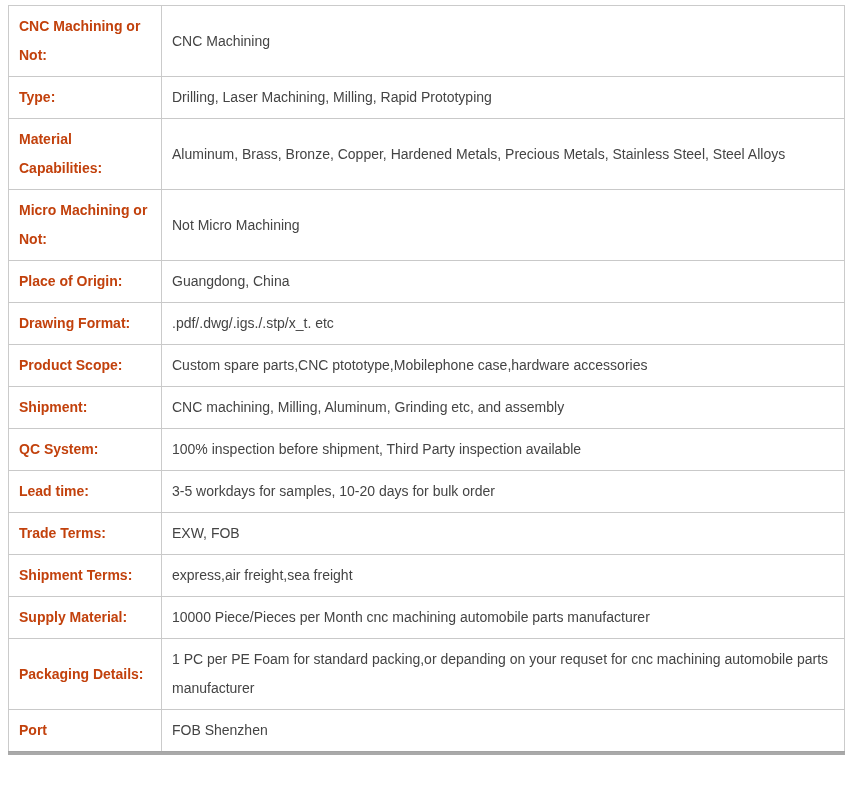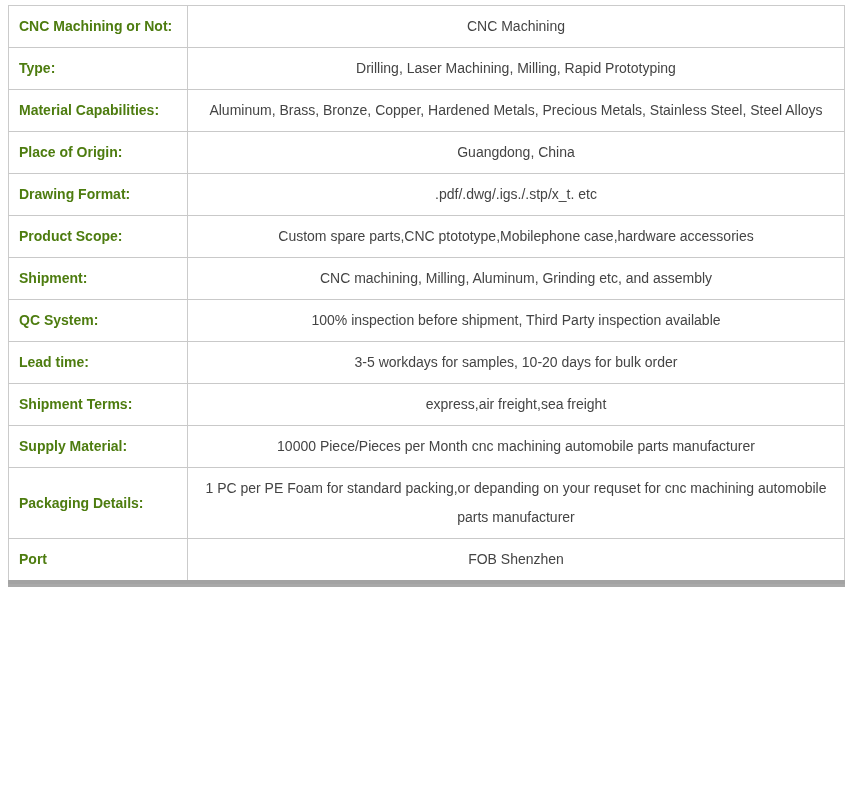--- a/index.html
+++ b/index.html
@@ -20,49 +20,52 @@
   table.spec-table td {
     border: 1px solid #cbcbcb;
     border-bottom-color: #c9c9c9;
     vertical-align: middle;
     padding: 6px 10px;
     font-size: 14px;
     line-height: 29px;
     word-wrap: break-word;
   }
   td.label-cell {
-    width: 179px;
+    width: 153px;
     font-weight: bold;
-    color: #4d7c0f;
+    color: #c2410c;
     margin-left: 20px;
   }
   td.value-cell {
     color: #444444;
-    text-align: center;
   }
   
-  table.spec-table tr:last-child td { border-bottom: 4px solid #a3a3a3; }
+  table.spec-table tr:last-child td { border-bottom: 1px solid #a3a3a3; }
 </style>
 </head>
 <body>
 
 <div class="spec-table-wrap">
   <table class="spec-table">
     <tbody>
       <tr>
         <td class="label-cell">CNC Machining or Not:</td>
         <td class="value-cell">CNC Machining</td>
       </tr>
       <tr>
         <td class="label-cell">Type:</td>
         <td class="value-cell">Drilling, Laser Machining, Milling, Rapid Prototyping</td>
       </tr>
       <tr>
         <td class="label-cell">Material Capabilities:</td>
         <td class="value-cell">Aluminum, Brass, Bronze, Copper, Hardened Metals, Precious Metals, Stainless Steel, Steel Alloys</td>
+      </tr>
+      <tr>
+        <td class="label-cell">Micro Machining or Not:</td>
+        <td class="value-cell">Not Micro Machining</td>
       </tr>
       <tr>
         <td class="label-cell">Place of Origin:</td>
         <td class="value-cell">Guangdong, China</td>
       </tr>
       <tr>
         <td class="label-cell">Drawing Format:</td>
         <td class="value-cell">.pdf/.dwg/.igs./.stp/x_t. etc</td>
       </tr>
       <tr>
@@ -75,20 +78,24 @@
       </tr>
       <tr>
         <td class="label-cell">QC System:</td>
         <td class="value-cell">100% inspection before shipment, Third Party inspection available</td>
       </tr>
       <tr>
         <td class="label-cell">Lead time:</td>
         <td class="value-cell">3-5 workdays for samples, 10-20 days for bulk order</td>
       </tr>
       <tr>
+        <td class="label-cell">Trade Terms:</td>
+        <td class="value-cell">EXW, FOB</td>
+      </tr>
+      <tr>
         <td class="label-cell">Shipment Terms:</td>
         <td class="value-cell">express,air freight,sea freight</td>
       </tr>
       <tr>
         <td class="label-cell">Supply Material:</td>
         <td class="value-cell">10000 Piece/Pieces per Month cnc machining automobile parts manufacturer</td>
       </tr>
       <tr>
         <td class="label-cell">Packaging Details:</td>
         <td class="value-cell">1 PC per PE Foam for standard packing,or depanding on your requset for cnc machining automobile parts manufacturer</td>

